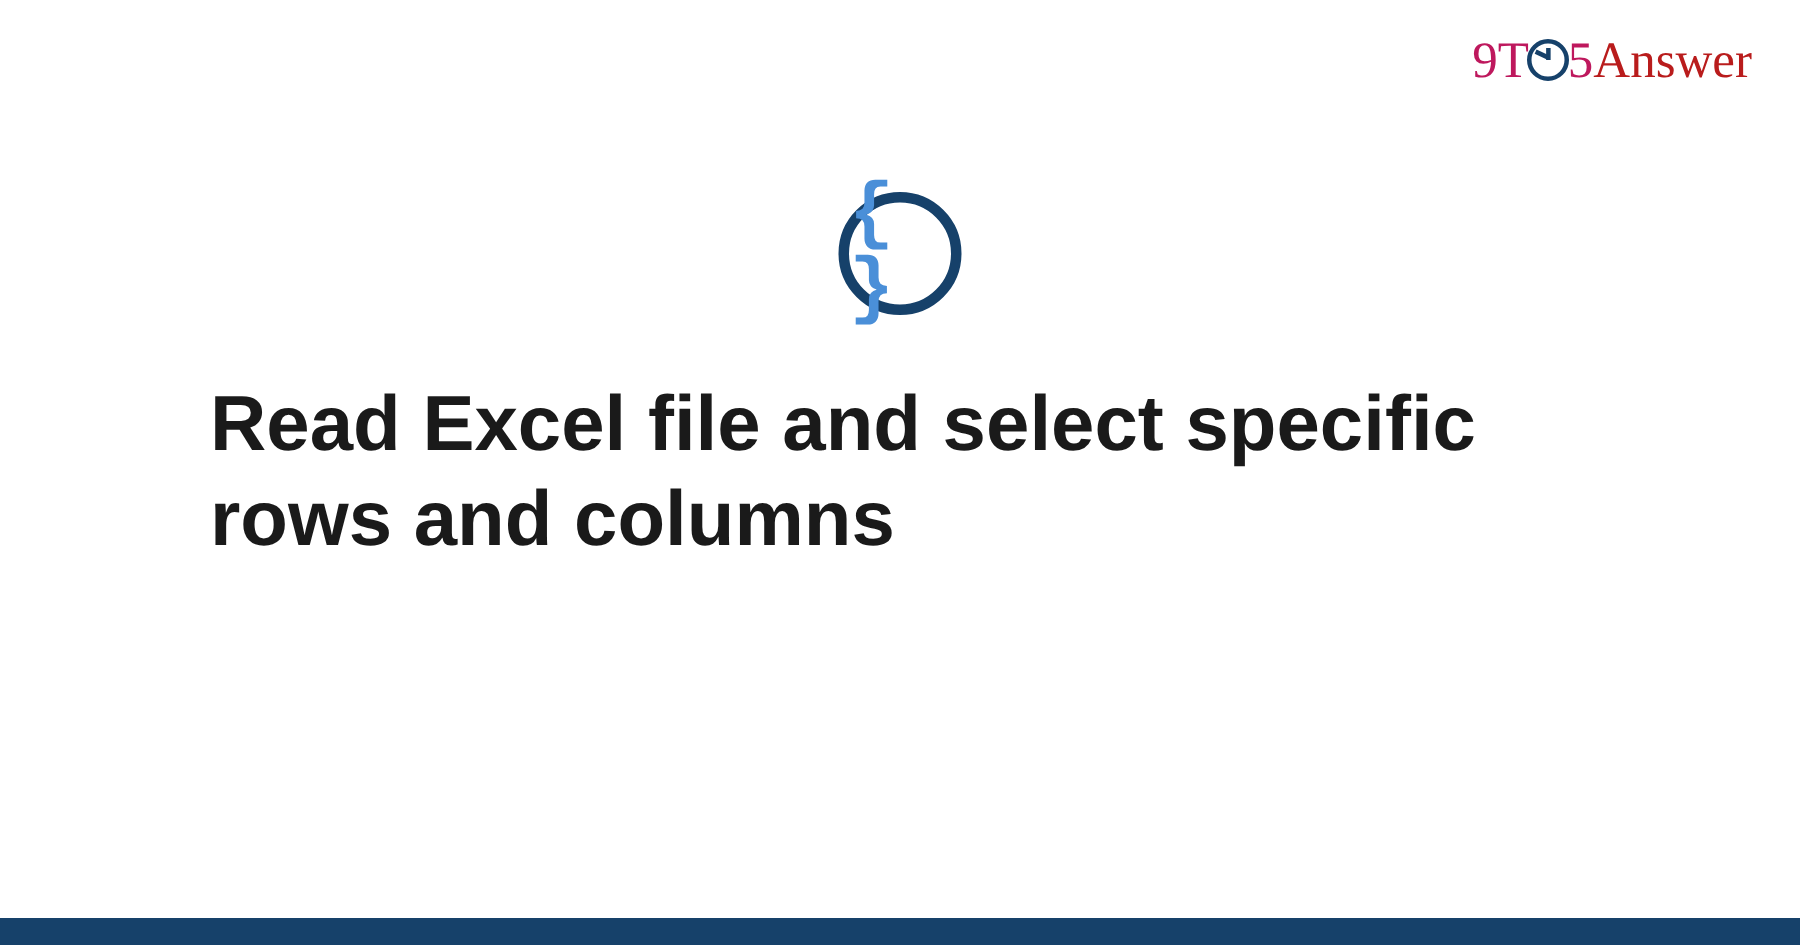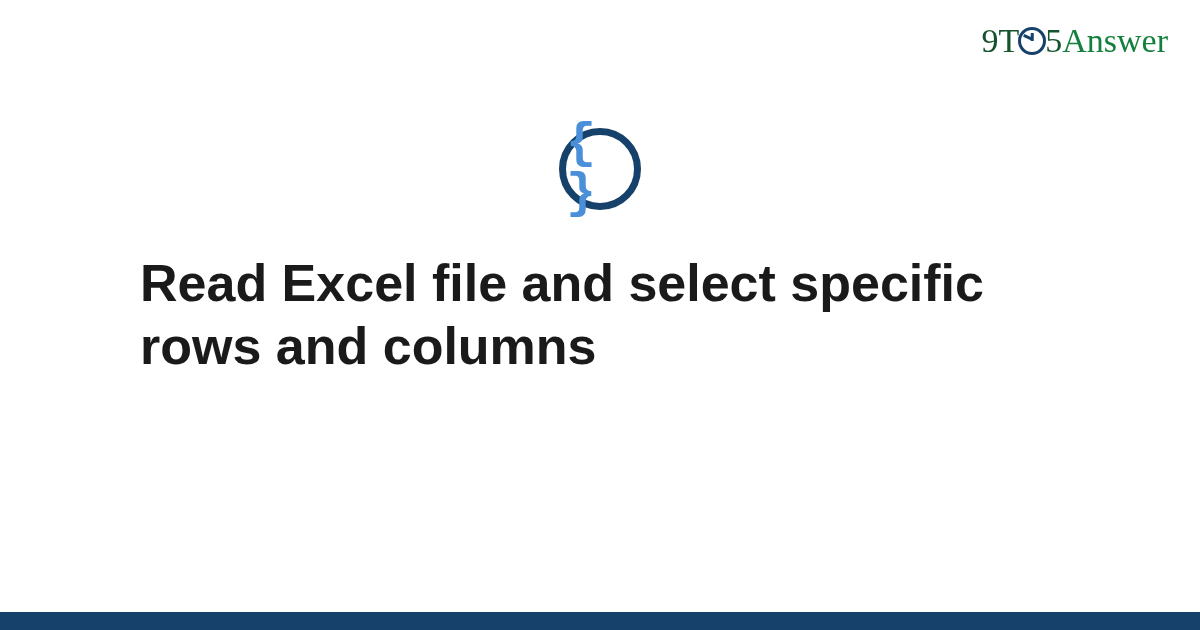--- a/index.html
+++ b/index.html
@@ -17,21 +17,21 @@
     }
     .logo {
       position: absolute;
       top: 22px;
       right: 32px;
       font-size: 34px;
       font-weight: 400;
       font-family: Georgia, "Times New Roman", serif;
     }
     .logo-dark {
-      color: #14532d;
+      color: #be185d;
       text-align: center;
     }
     .logo-clock {
       display: inline-block;
       width: 28px;
       height: 28px;
       border: 3px solid #16416a;
       border-radius: 50%;
       position: relative;
       vertical-align: middle;
@@ -54,21 +54,21 @@
       position: absolute;
       width: 2.5px;
       height: 9px;
       background: #16416a;
       left: 50%;
       top: 50%;
       transform: translate(-50%, -2px) rotate(115deg);
       transform-origin: top center;
     }
     .logo-light {
-      color: #15803d;
+      color: #b91c1c;
       margin-top: 43px;
     }
     .center-content {
       position: absolute;
       top: 128px;
       left: 0;
       right: 0;
       display: flex;
       flex-direction: column;
       align-items: center;

